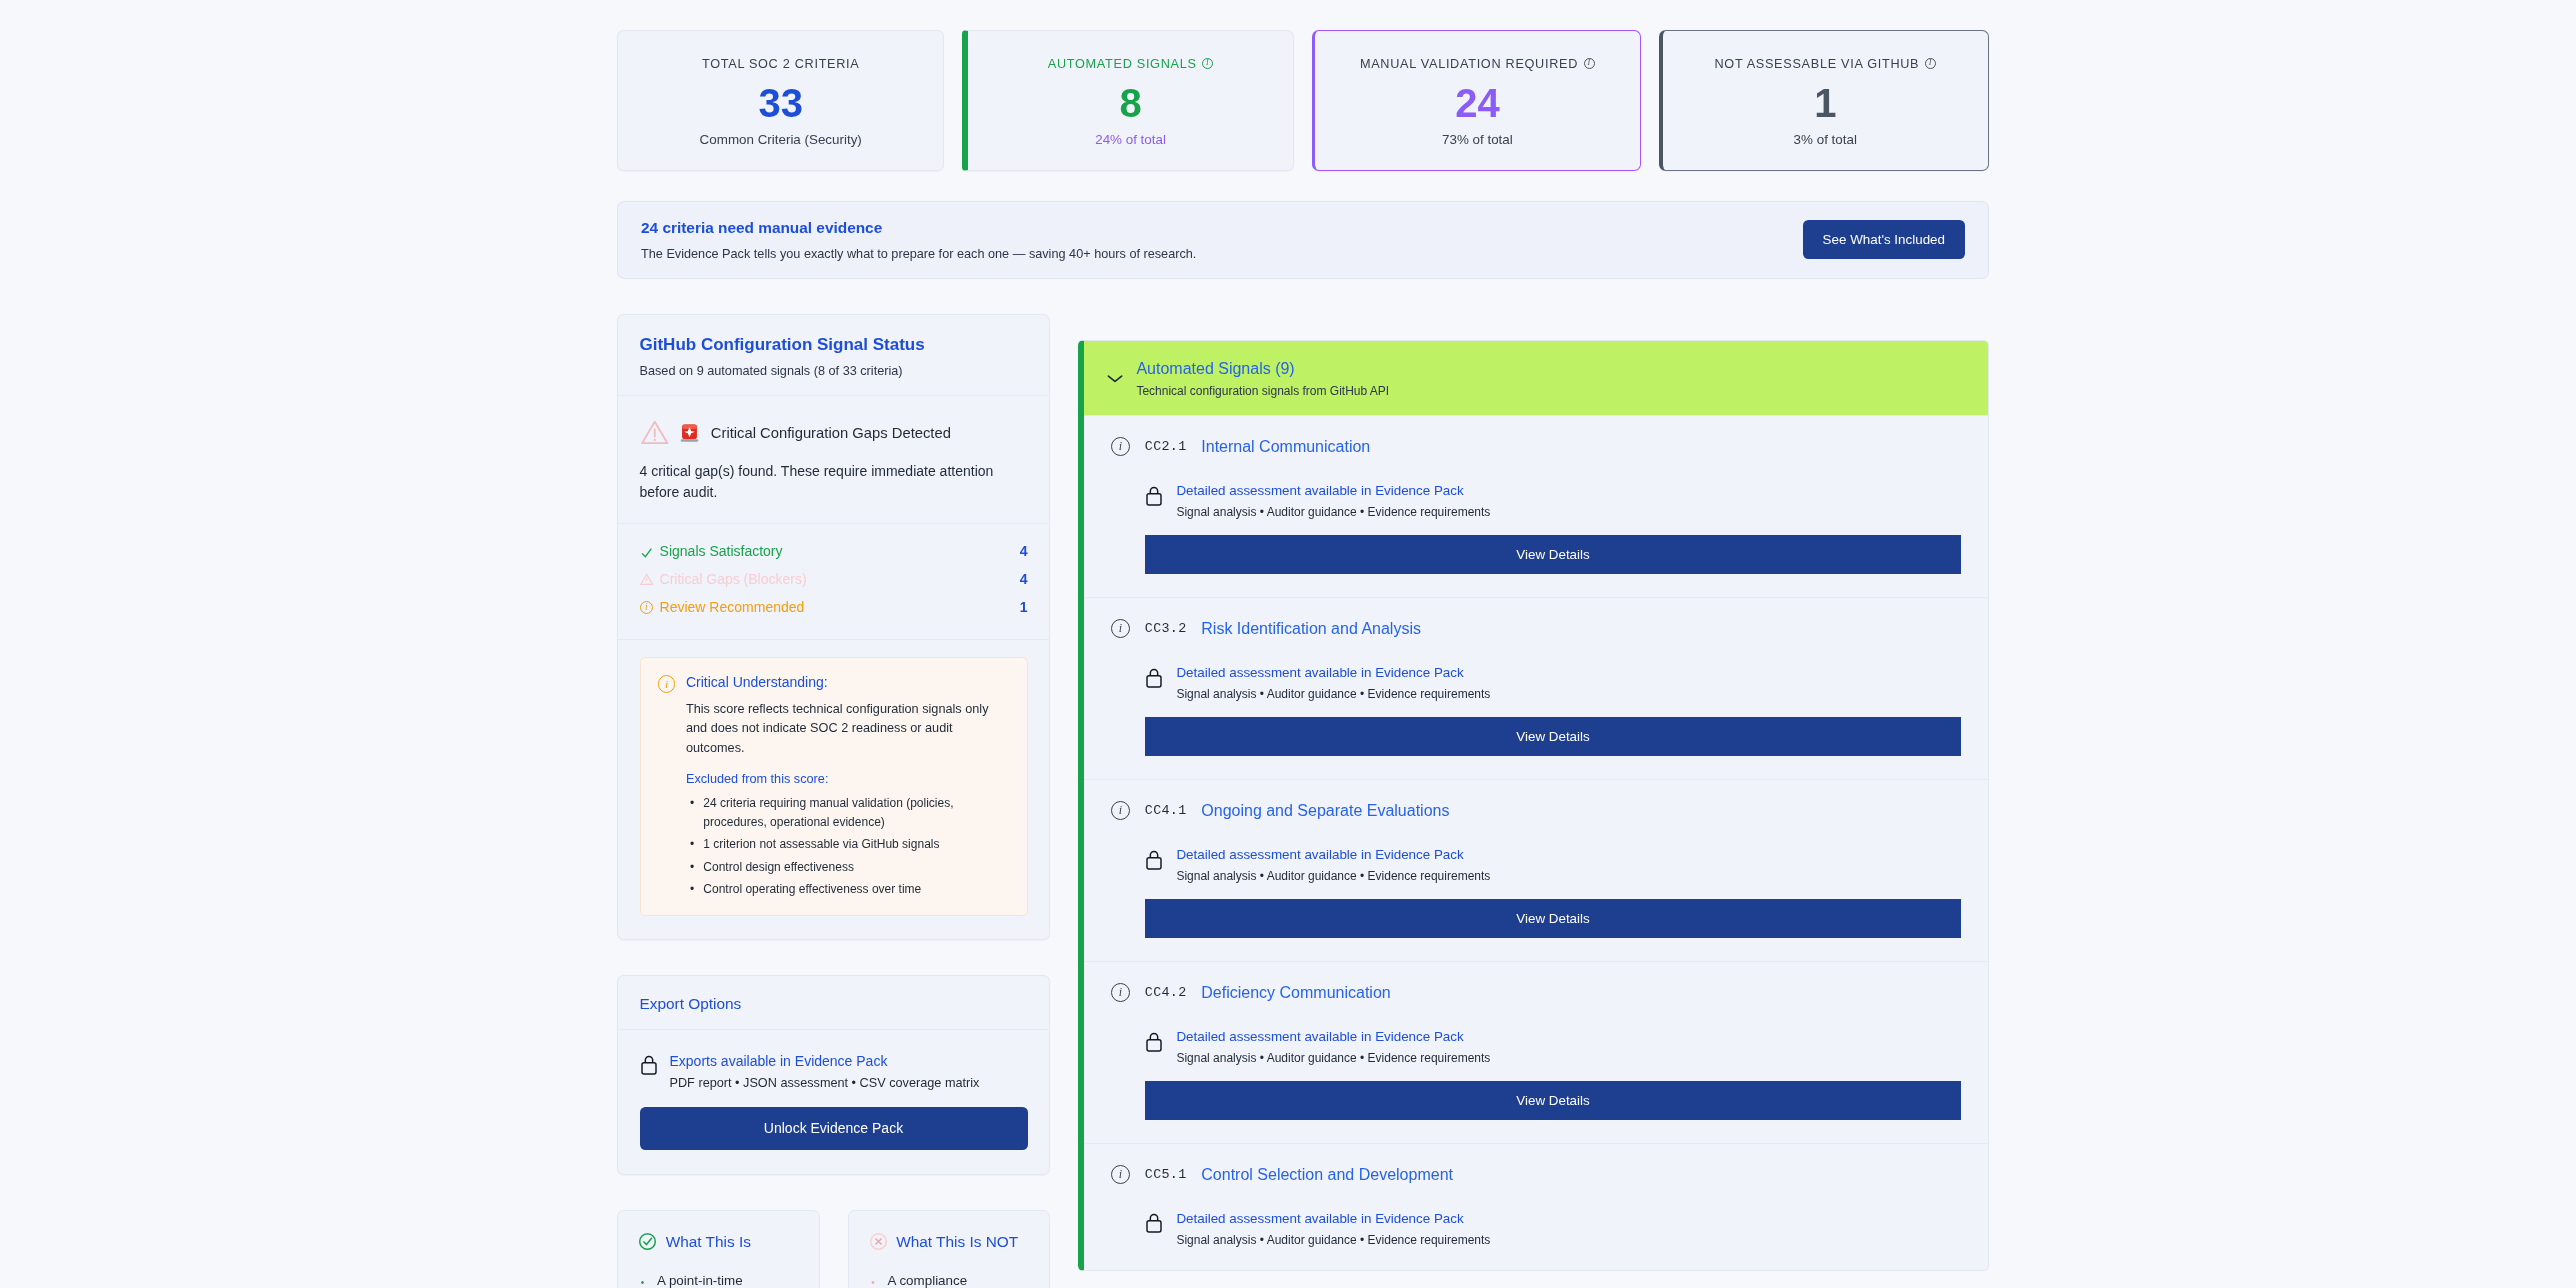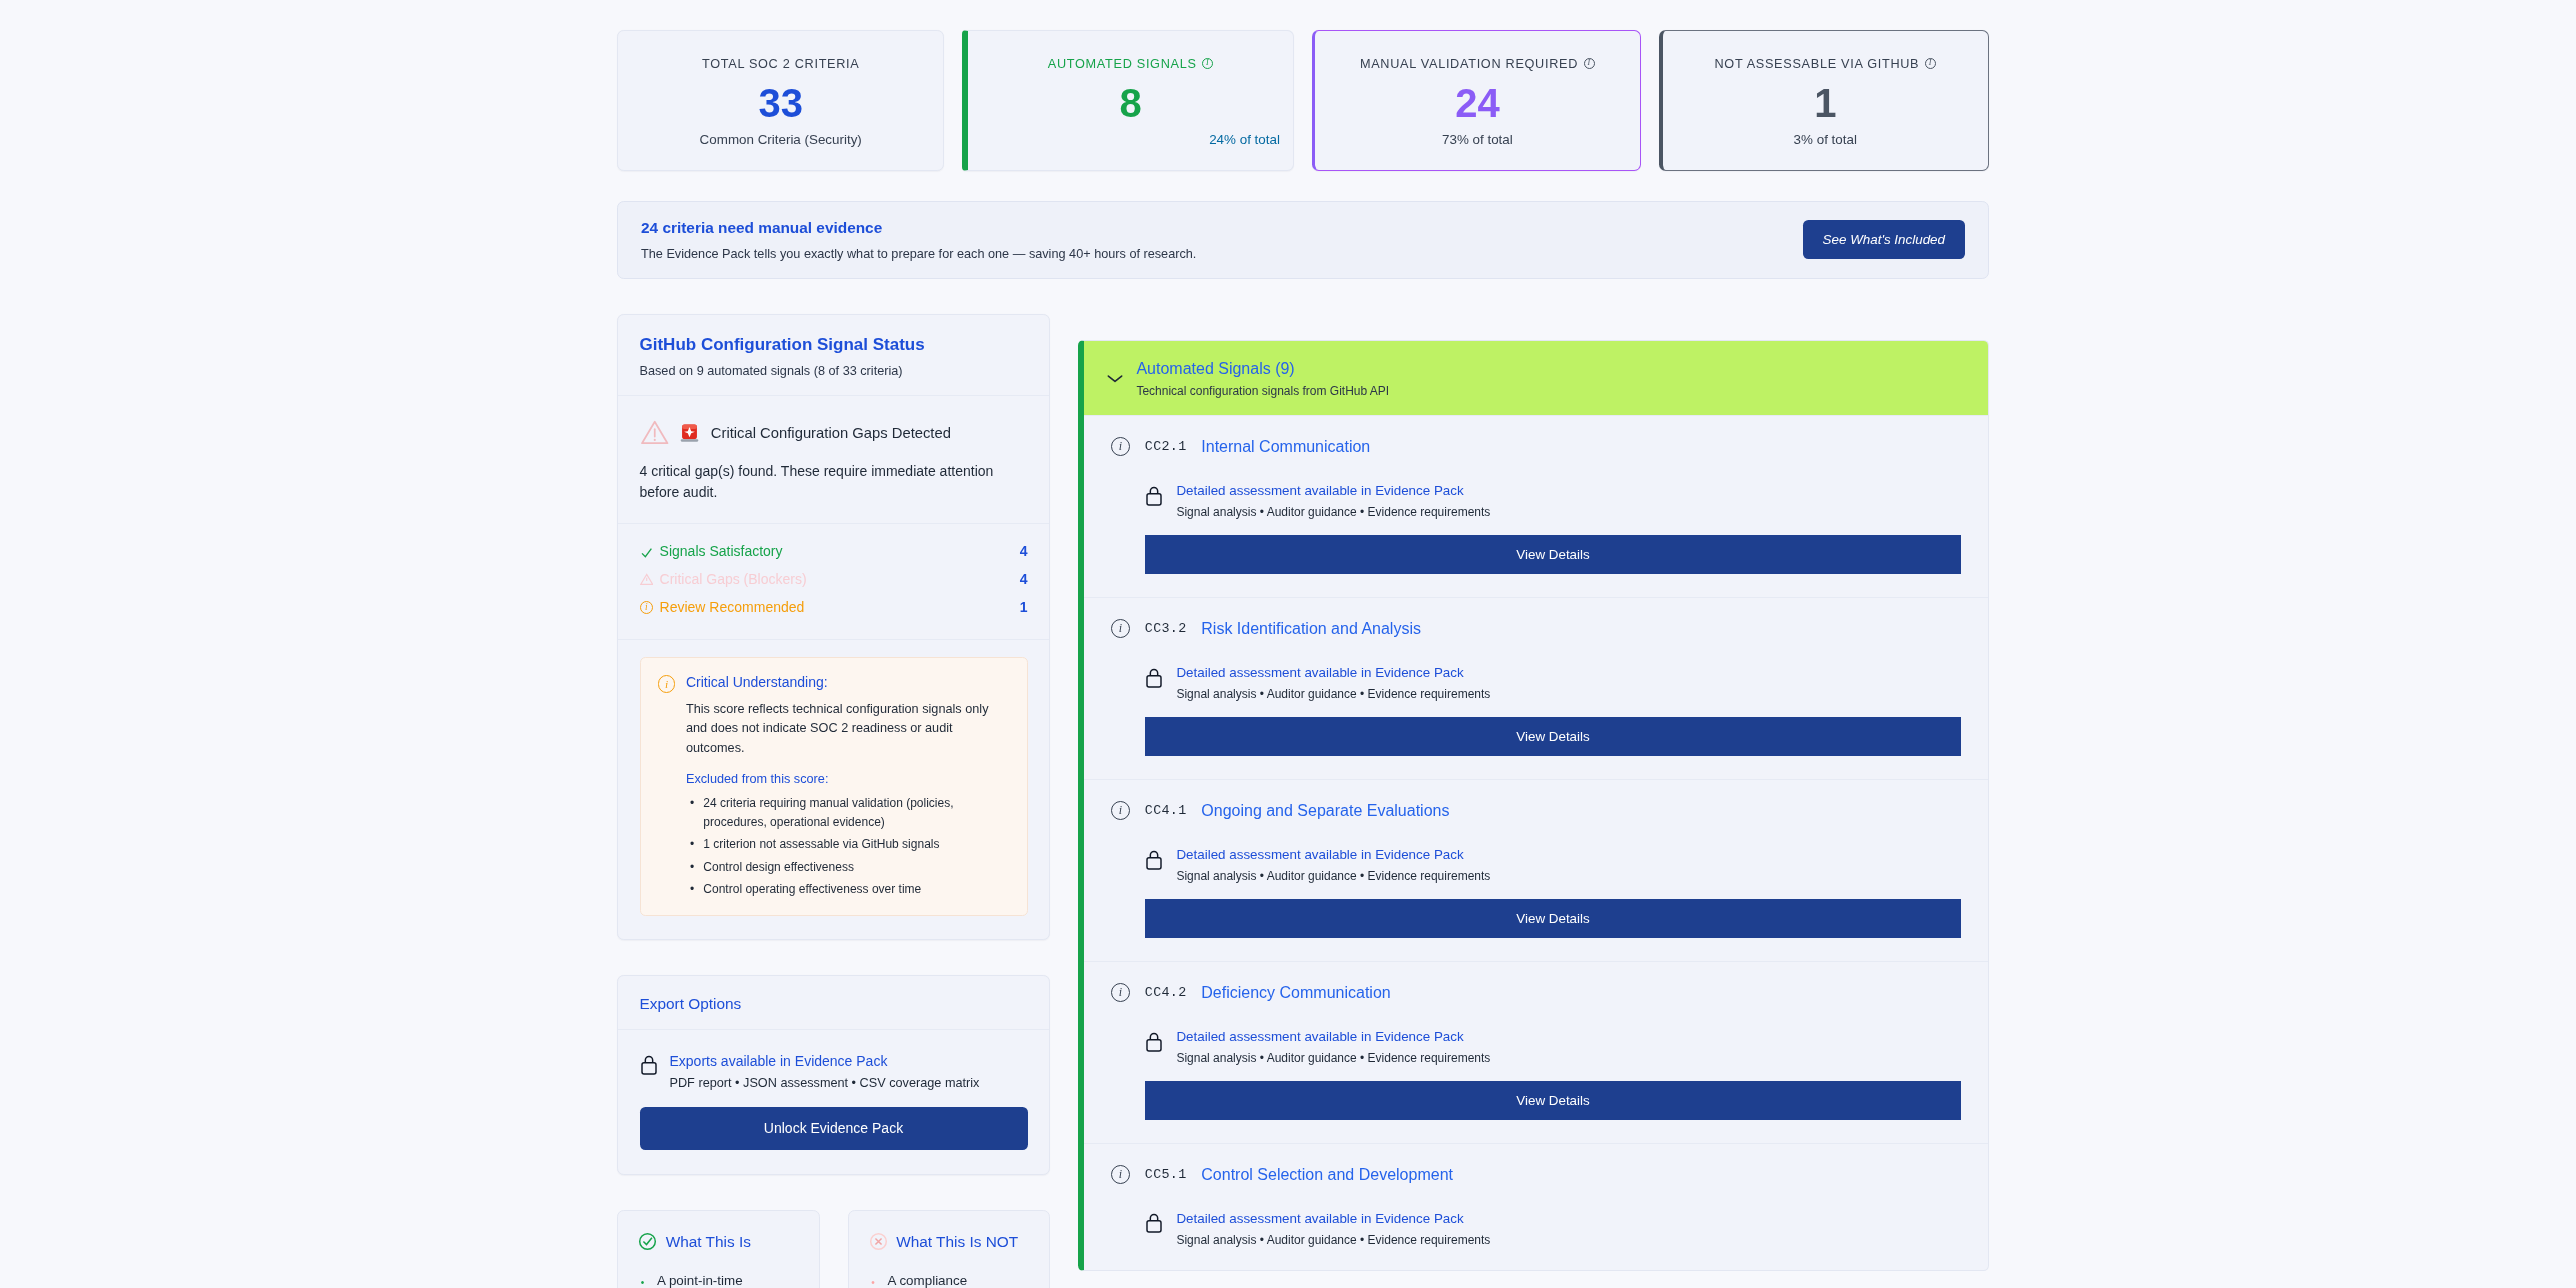--- a/index.html
+++ b/index.html
@@ -27,41 +27,41 @@
     font-size: 12.7px; letter-spacing: 0.7px; color: #374151;
     text-transform: uppercase; display: flex; align-items: center;
     justify-content: center; gap: 5.4px; font-weight: 400;
   }
   .stat-label.green { color: #16a34a; }
   .stat-value { font-size: 40px; font-weight: 700; color: #1d4ed8; margin: 12px 0 9.4px; line-height: 1; }
   .stat-value.green { color: #16a34a; }
   .stat-value.purple { color: #8b5cf6; }
   .stat-value.gray { color: #4b5563; }
   .stat-sub { font-size: 13.4px; color: #374151; }
-  .stat-sub.green { color: #0369a1; text-align: right; }
+  .stat-sub.green { color: #8b5cf6; }
   .i-circle {
     display: inline-flex; width: 11.4px; height: 11.4px; border-radius: 50%;
     border: 0.9px solid currentColor; align-items: center; justify-content: center;
     font-size: 8px; font-style: italic; font-family: "Liberation Serif", serif;
     line-height: 1; color: #4b5563;
   }
   .stat-label.green .i-circle { color: #16a34a; }
 
   
   .banner {
     margin-top: 30px; background: #eef1f9; border: 0.7px solid #dfe4f1;
     border-radius: 6.7px; padding: 17.4px 23px; display: flex;
     align-items: center; justify-content: space-between;
   }
   .banner-title { font-size: 15.4px; font-weight: 700; color: #1d4ed8; }
   .banner-sub { font-size: 12.7px; color: #2c3648; margin-top: 9.4px; }
   .btn-primary {
     background: #1e3f8f; color: #fff; border: none; border-radius: 5.4px;
     padding: 12px 20px; font-size: 13.4px; font-family: "Liberation Sans", sans-serif;
-    cursor: pointer; white-space: nowrap; font-style: italic;
+    cursor: pointer; white-space: nowrap;
   }
 
   
   .body-grid { display: flex; gap: 28px; margin-top: 35px; }
   .col-left { width: 433px; flex: 0 0 433px; }
   .col-right { flex: 1 1 auto; }
 
   .panel {
     background: #f1f3fa; border: 0.7px solid #e3e7f2; border-radius: 6.7px;
     box-shadow: 0 0.7px 1.3px rgba(17,24,39,.04); overflow: hidden;

